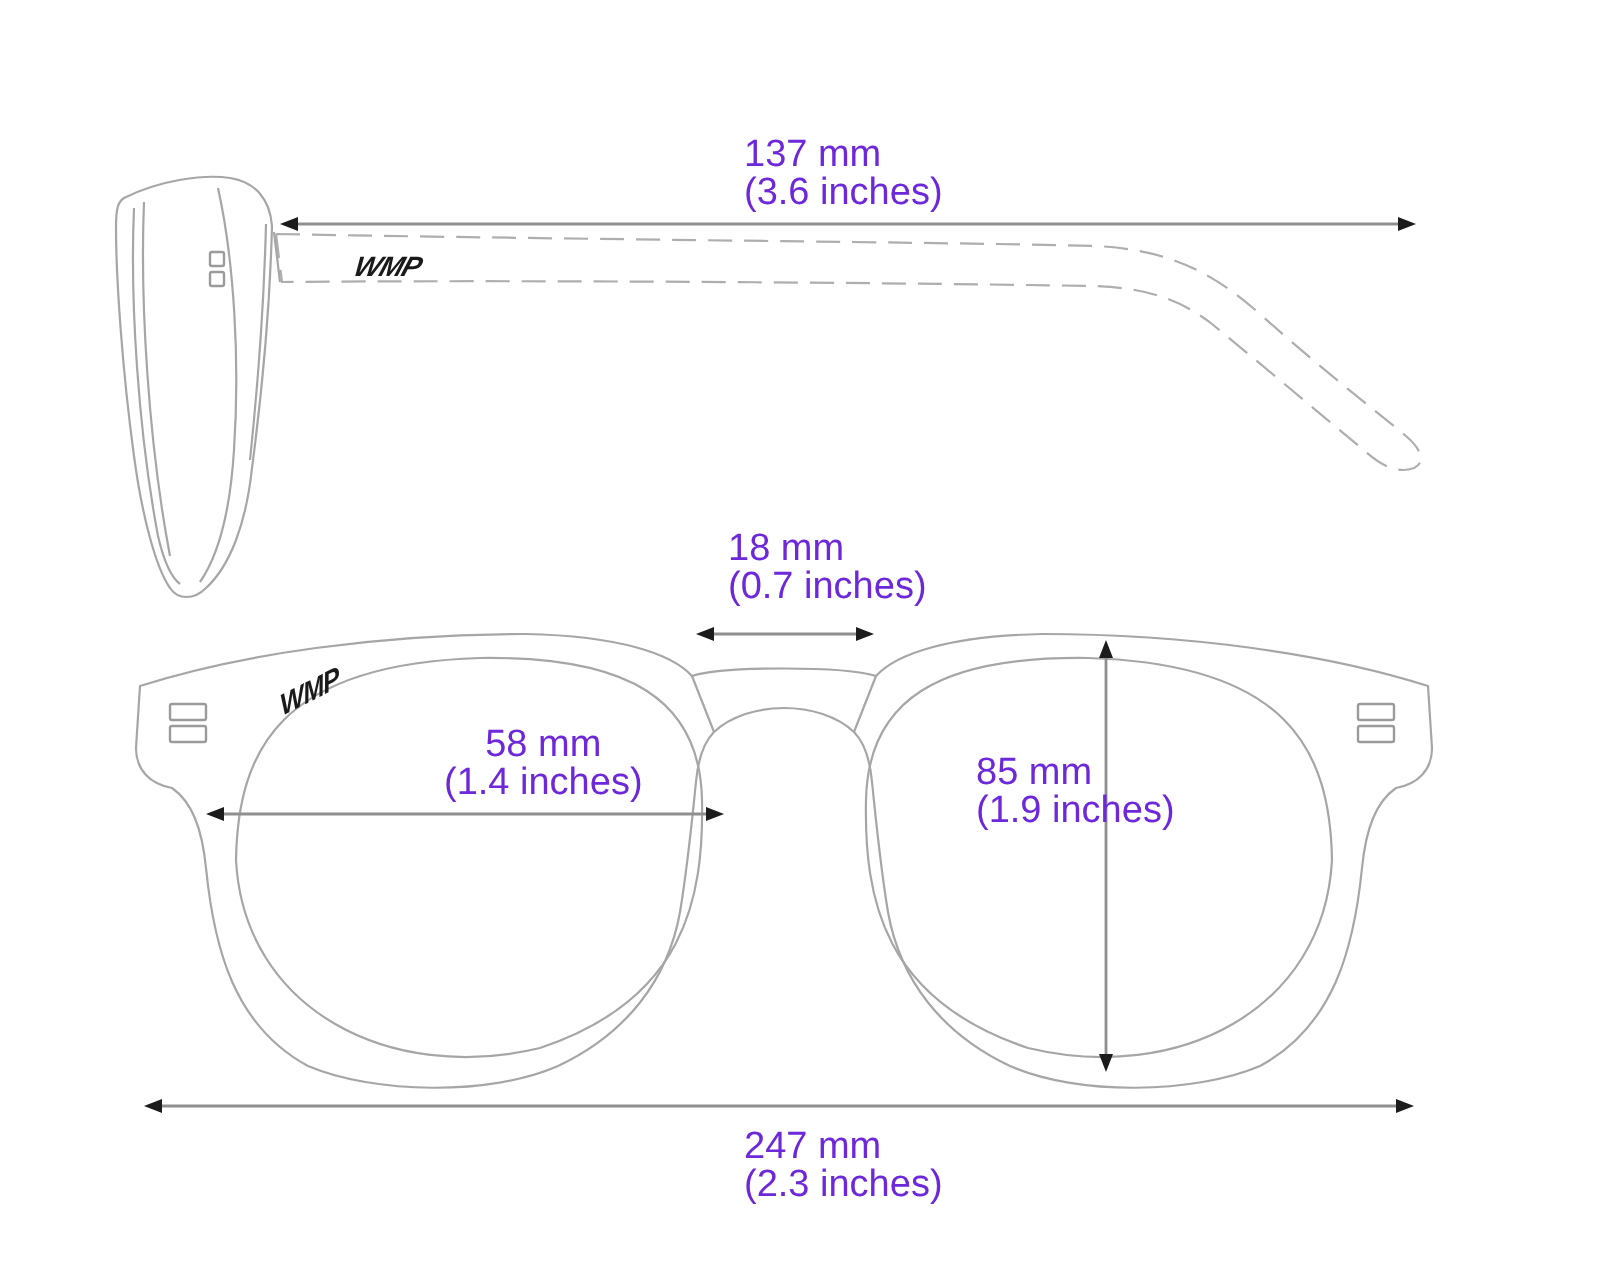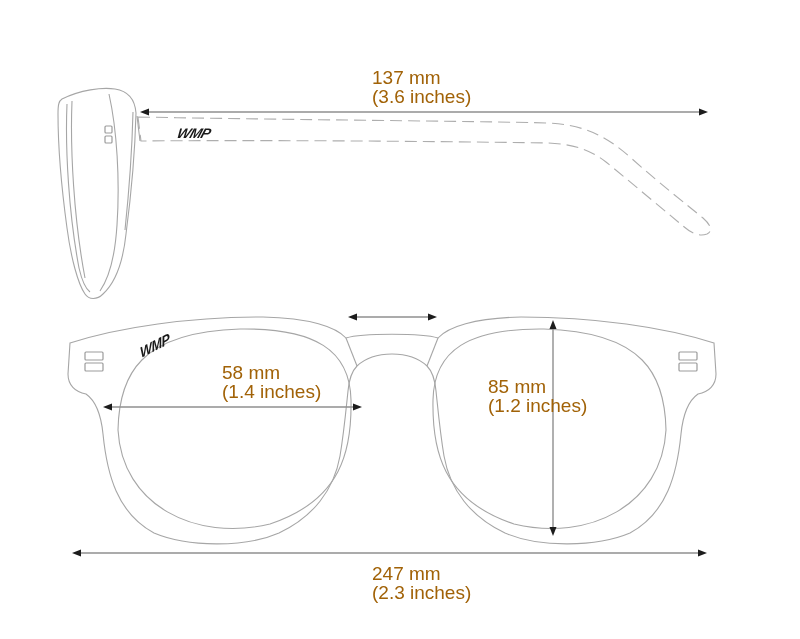--- a/index.html
+++ b/index.html
@@ -43,21 +43,21 @@
   .rivet { fill: #ffffff; stroke: #9b9b9b; stroke-width: 1.2; }
   .logo-text {
     fill: #1a1a1a;
     font-family: "Liberation Sans", sans-serif;
     font-weight: 700;
     font-style: italic;
     letter-spacing: -0.5px;
   }
   .dim-label {
     position: absolute;
-    color: #a16207;
+    color: #6d28d9;
     font-size: 19px;
     line-height: 19px;
     white-space: nowrap;
     text-align: left;
   }
   .dim-label .inches { display: block; }
 </style>
 </head>
 <body>
 
@@ -183,29 +183,33 @@
         <polygon class="arrowhead" points="707,553 698,549.5 698,556.5"></polygon>
       </g>
     </g>
   </svg>
 
   <div class="dim-label" style="left:372px; top:68px;">
     <span>137 mm</span>
     <span class="inches">(3.6 inches)</span>
   </div>
 
-
-  <div class="dim-label" style="left:222px; top:363px;">
+  <div class="dim-label" style="left:364px; top:265px;">
+    <span>18 mm</span>
+    <span class="inches">(0.7 inches)</span>
+  </div>
+
+  <div class="dim-label" style="left:222px; top:363px;text-align:center;">
     <span>58 mm</span>
     <span class="inches">(1.4 inches)</span>
   </div>
 
   <div class="dim-label" style="left:488px; top:377px;">
     <span>85 mm</span>
-    <span class="inches">(1.2 inches)</span>
+    <span class="inches">(1.9 inches)</span>
   </div>
 
   <div class="dim-label" style="left:372px; top:564px;">
     <span>247 mm</span>
     <span class="inches">(2.3 inches)</span>
   </div>
 
 </div>
 
 </body></html>

